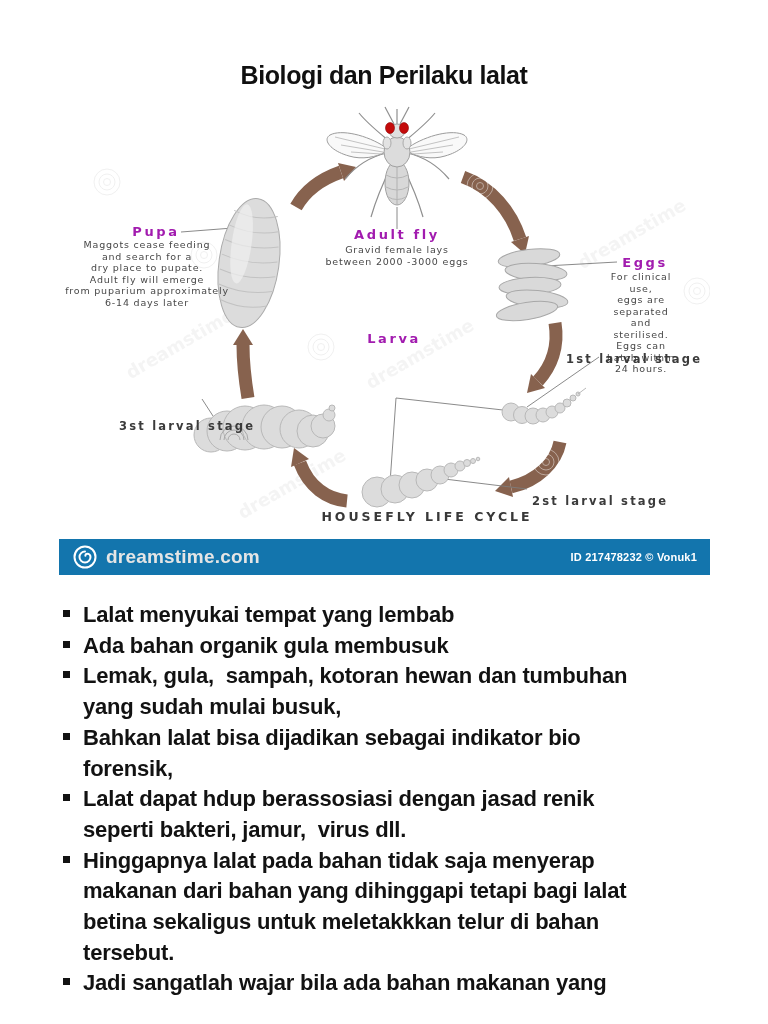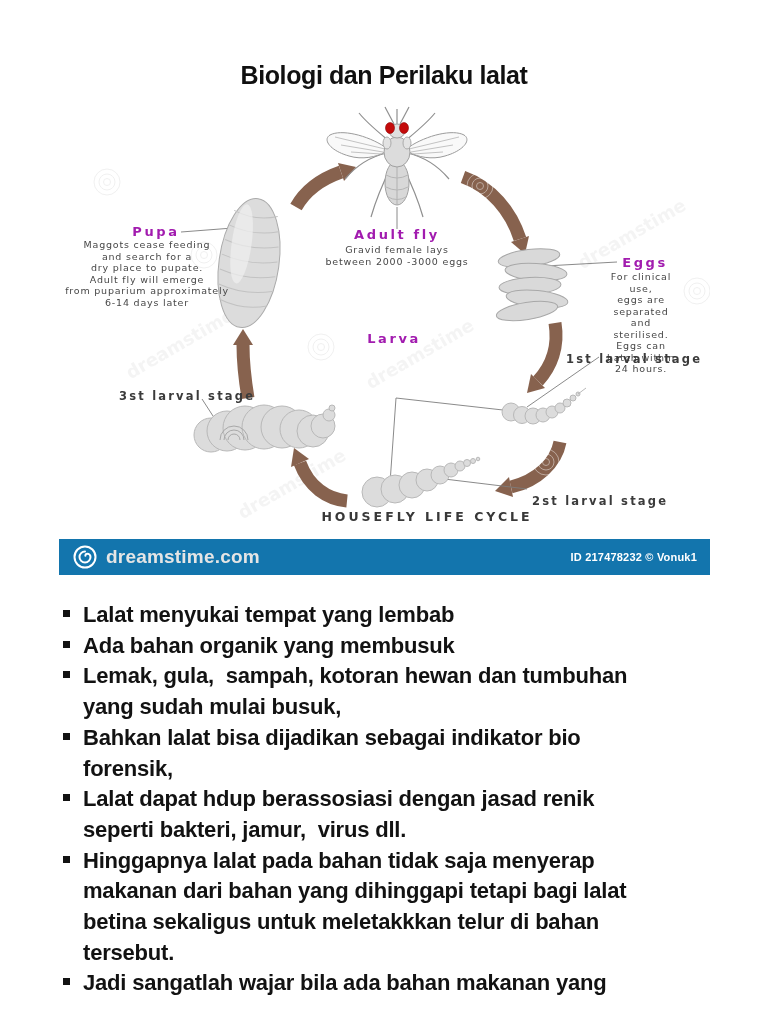--- a/index.html
+++ b/index.html
@@ -231,40 +231,40 @@
     <div class="ds-desc" style="left:582px;top:176px">For clinical use,
 eggs are separated
 and sterilised.
 Eggs can hatch within
 24 hours.</div>
 
     <div class="ds-title" style="left:335px;top:236px">Larva</div>
 
     <div class="ds-stage" style="left:507px;top:245px">1st larval stage</div>
     <div class="ds-stage" style="left:473px;top:387px">2st larval stage</div>
-    <div class="ds-stage" style="left:60px;top:282px">3st larval stage</div>
+    <div class="ds-stage" style="left:60px;top:312px">3st larval stage</div>
 
     <div class="cycle-caption" style="left:332px;top:414px">HOUSEFLY LIFE CYCLE</div>
 
     <div class="ds-footer">
       <svg width="26" height="26" viewBox="0 0 26 26">
         <g fill="none" stroke="#ffffff" stroke-width="2" stroke-linecap="round">
           <circle cx="13" cy="13" r="10.5"></circle>
           <path d="M13 7.5 a5.5 5.5 0 1 0 5.5 5.5 a3.2 3.2 0 0 0 -3.2 -3.2 a1.9 1.9 0 0 0 -1.9 1.9"></path>
         </g>
       </svg>
       <span class="brand">dreamstime.com</span>
       <span class="footer-spacer"></span>
       <span class="credit">ID 217478232 © Vonuk1</span>
     </div>
   </div>
 
   <ul class="bullets">
     <li>Lalat menyukai tempat yang lembab</li>
-    <li>Ada bahan organik yang membusuk</li>
+    <li>Ada bahan organik gula membusuk</li>
     <li>Lemak, gula,  sampah, kotoran hewan dan tumbuhan
 yang sudah mulai busuk,</li>
     <li>Bahkan lalat bisa dijadikan sebagai indikator bio
 forensik,</li>
     <li>Lalat dapat hdup berassosiasi dengan jasad renik
 seperti bakteri, jamur,  virus dll.</li>
     <li>Hinggapnya lalat pada bahan tidak saja menyerap
 makanan dari bahan yang dihinggapi tetapi bagi lalat
 betina sekaligus untuk meletakkkan telur di bahan
 tersebut.</li>

